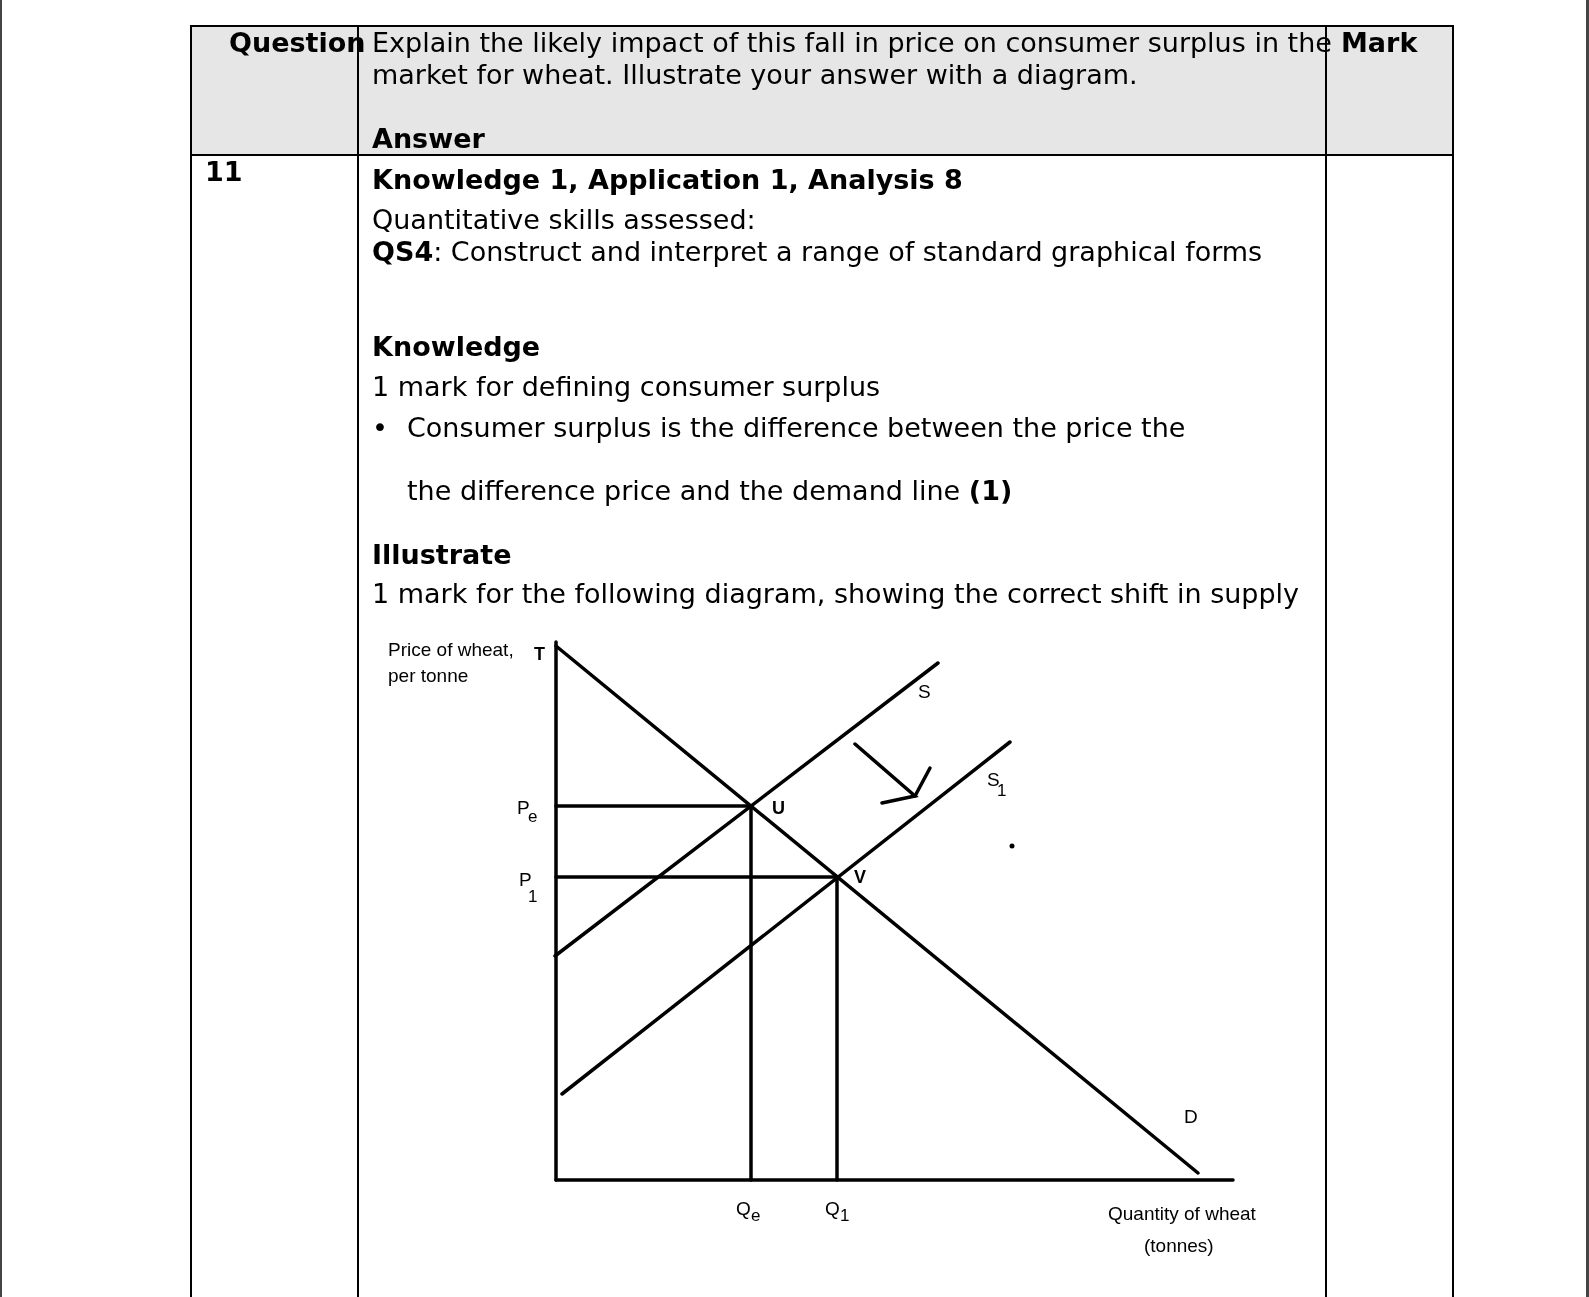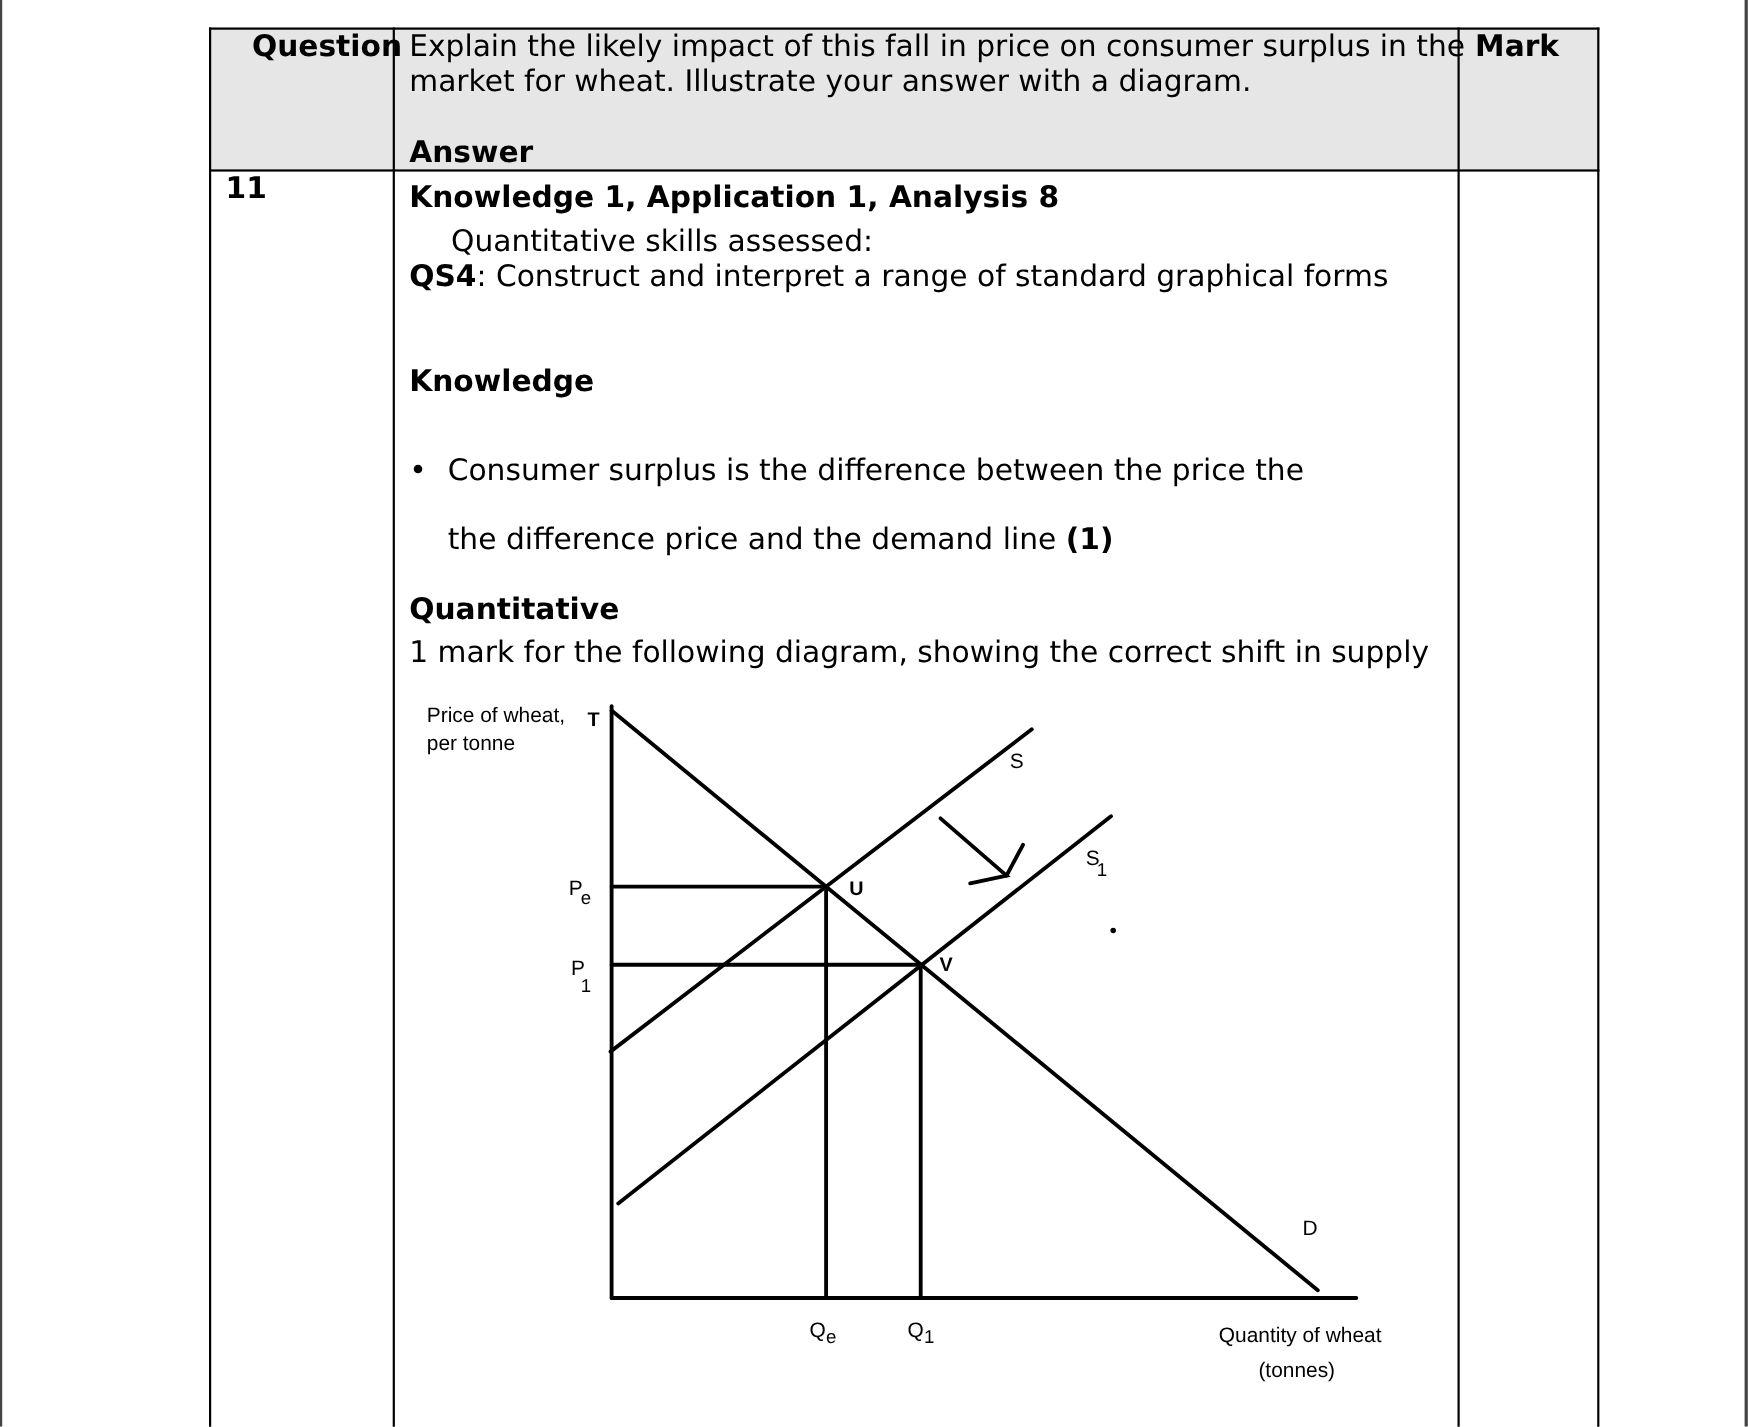--- a/index.html
+++ b/index.html
@@ -40,31 +40,32 @@
   <div class="vline" style="left:1262px;top:0;height:1290px;"></div>
 
   <div class="txt b" style="left:15px;top:2px;margin-left:24px;">Question</div>
   <div class="txt" style="left:182px;top:34px;">market for wheat. Illustrate your answer with a diagram.</div>
   <div class="txt" style="left:182px;top:2px;">Explain the likely impact of this fall in price on consumer surplus in the</div>
   <div class="txt b" style="left:182px;top:98px;">Answer</div>
   <div class="txt b" style="left:1151px;top:2px;">Mark</div>
 
   <div class="txt b" style="left:15px;top:131px;">11</div>
   <div class="txt b" style="left:182px;top:139px;">Knowledge 1, Application 1, Analysis 8</div>
-  <div class="txt" style="left:182px;top:179px;margin-left:38px;">Quantitative skills assessed:</div>
+  <div class="txt" style="left:182px;top:179px;">Quantitative skills assessed:</div>
   <div class="txt" style="left:182px;top:211px;">
     <span class="b">QS4</span><span>: Construct and interpret a range of standard graphical forms</span>
   </div>
   <div class="txt b" style="left:182px;top:306px;">Knowledge</div>
+  <div class="txt" style="left:182px;top:346px;">1 mark for defining consumer surplus</div>
   <div class="bullet-dot" style="left:182px;top:387px;">•</div>
   <div class="txt" style="left:217px;top:387px;">Consumer surplus is the difference between the price the</div>
   <div class="txt" style="left:217px;top:450px;">
     <span>the difference price and the demand line </span><span class="b">(1)</span>
   </div>
-  <div class="txt b" style="left:182px;top:514px;">Quantitative</div>
+  <div class="txt b" style="left:182px;top:514px;">Illustrate</div>
   <div class="txt" style="left:182px;top:553px;">1 mark for the following diagram, showing the correct shift in supply</div>
 </div>
 
 <svg class="chart" width="900" height="640" viewBox="0 0 900 640">
   <g stroke="#000" stroke-width="3.5" fill="none" stroke-linecap="round">
 
     <line x1="176" y1="12" x2="176" y2="550"></line>
     <line x1="176" y1="550" x2="853" y2="550"></line>
 
     <line x1="176" y1="16" x2="818" y2="543"></line>

